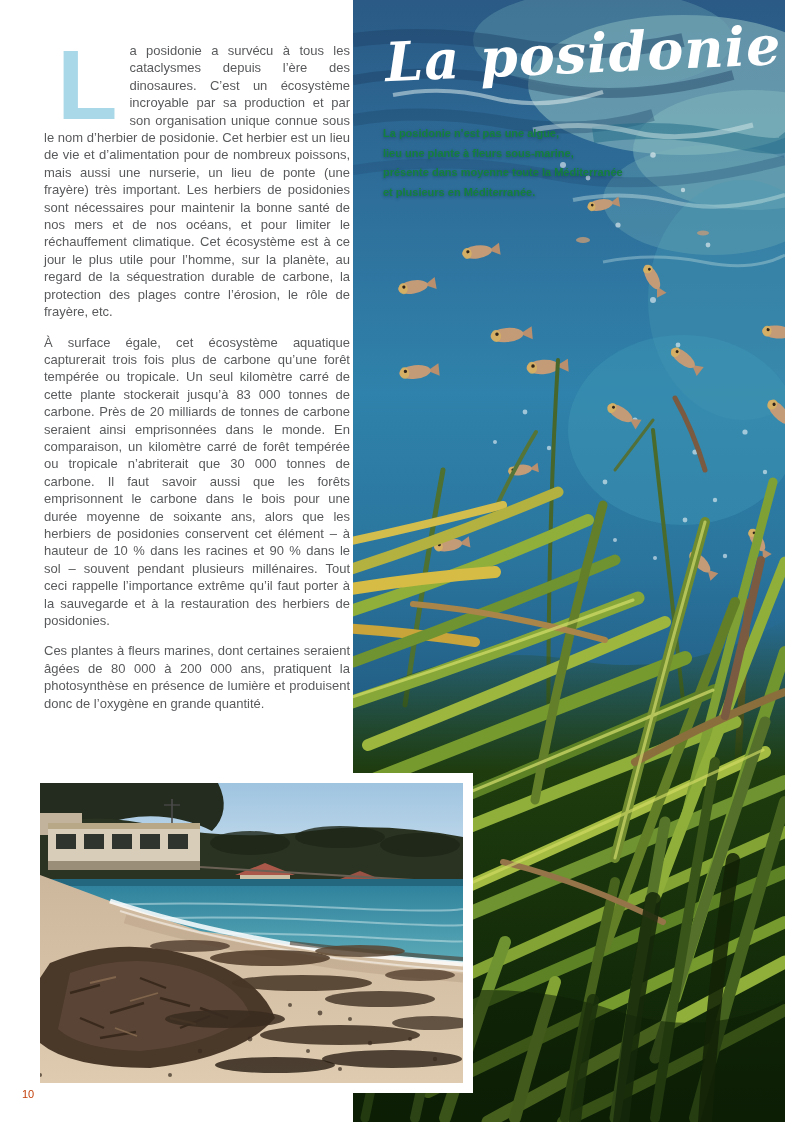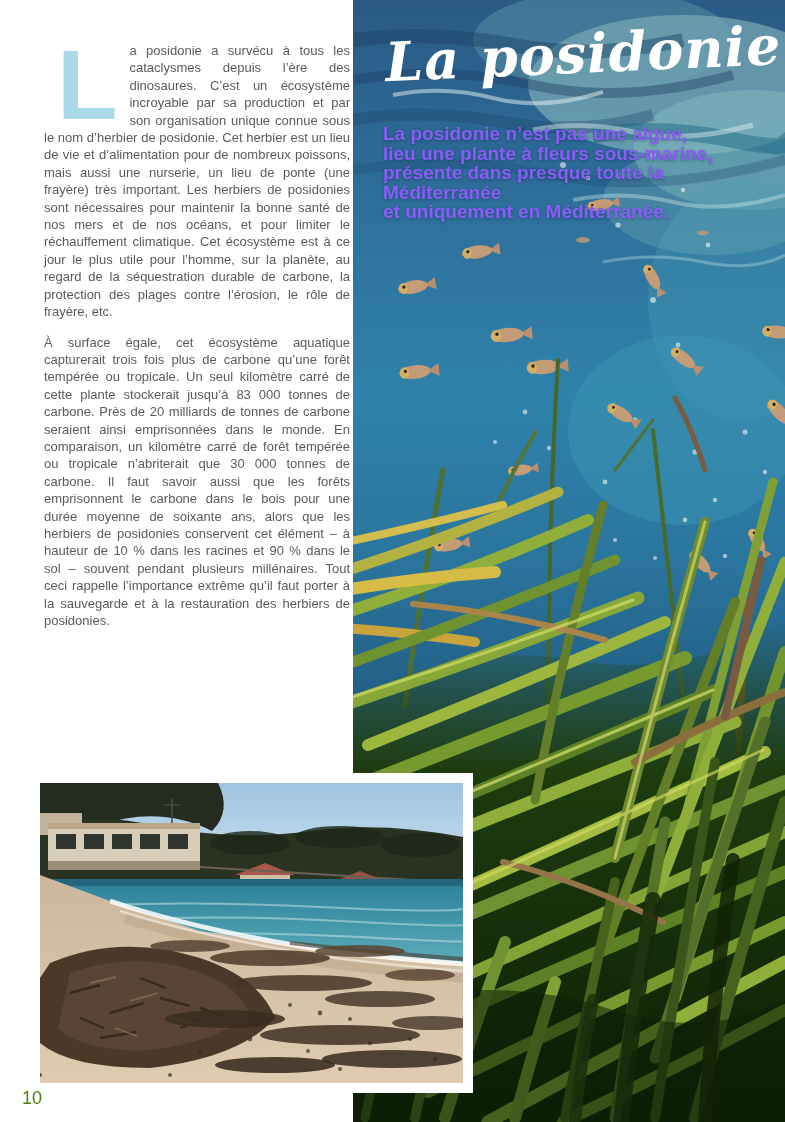--- a/index.html
+++ b/index.html
@@ -24,42 +24,43 @@
   }
   .hero svg{display:block;}
   .hero-title{
     position:absolute;left:32px;top:22px;width:380px;z-index:4;
     font-family:"DejaVu Serif",serif;font-style:italic;font-weight:bold;
     font-size:54px;color:#ffffff;transform:rotate(-2.5deg);
     letter-spacing:1px;white-space:nowrap;
   }
   .hero-intro{
     position:absolute;left:30px;top:124px;z-index:4;
-    color:#8b5cf6;font-weight:bold;font-size:19px;line-height:19.5px;
+    color:#15803d;font-weight:bold;font-size:11px;line-height:19.5px;
     text-shadow:0 1px 3px rgba(10,40,70,.45);
   }
   .hero-intro span{display:block;}
   
   .beach-frame{
     position:absolute;left:30px;top:773px;z-index:2;
     background:#ffffff;padding:10px;width:423px;height:300px;
   }
   .beach-frame svg{display:block;}
   
   .page-number{
     position:absolute;left:22px;top:1088px;z-index:3;
-    color:#4d7c0f;font-size:18px;
+    color:#c2410c;font-size:11px;
   }
 </style>
 </head>
 <body>
 
 <div class="article-col">
   <p><span class="dropcap">L</span><span>a posidonie a survécu à tous les cataclysmes depuis l’ère des dinosaures. C’est un écosystème incroyable par sa production et par son organisation unique connue sous le nom d’herbier de posidonie. Cet herbier est un lieu de vie et d’alimentation pour de nombreux poissons, mais aussi une nurserie, un lieu de ponte (une frayère) très important. Les herbiers de posidonies sont nécessaires pour maintenir la bonne santé de nos mers et de nos océans, et pour limiter le réchauffement climatique. Cet écosystème est à ce jour le plus utile pour l’homme, sur la planète, au regard de la séquestration durable de carbone, la protection des plages contre l’érosion, le rôle de frayère, etc.</span></p>
   <p>À surface égale, cet écosystème aquatique capturerait trois fois plus de carbone qu’une forêt tempérée ou tropicale. Un seul kilomètre carré de cette plante stockerait jusqu’à 83&nbsp;000 tonnes de carbone. Près de 20 milliards de tonnes de carbone seraient ainsi emprisonnées dans le monde. En comparaison, un kilomètre carré de forêt tempérée ou tropicale n’abriterait que 30&nbsp;000 tonnes de carbone. Il faut savoir aussi que les forêts emprisonnent le carbone dans le bois pour une durée moyenne de soixante ans, alors que les herbiers de posidonies conservent cet élément – à hauteur de 10&nbsp;% dans les racines et 90&nbsp;% dans le sol – souvent pendant plusieurs millénaires. Tout ceci rappelle l’importance extrême qu’il faut porter à la sauvegarde et à la restauration des herbiers de posidonies.</p>
+  <p>Ces plantes à fleurs marines, dont certaines seraient âgées de 80&nbsp;000 à 200&nbsp;000 ans, pratiquent la photosynthèse en présence de lumière et produisent donc de l’oxygène en grande quantité.</p>
 </div>
 
 <div class="hero">
   <svg width="432" height="1122" viewBox="0 0 432 1122" xmlns="http://www.w3.org/2000/svg">
     <defs>
       <linearGradient id="wtr" x1="0" y1="0" x2="0" y2="1">
         <stop offset="0" stop-color="#2a5a85"></stop>
         <stop offset=".18" stop-color="#2e6f9b"></stop>
         <stop offset=".35" stop-color="#2f82ab"></stop>
         <stop offset=".5" stop-color="#2a759e"></stop>
@@ -211,22 +212,22 @@
       <path d="M300,900 Q280,1010 268,1122" stroke="#16280a" stroke-width="16"></path>
       <path d="M380,860 Q360,990 352,1122" stroke="#122206" stroke-width="14"></path>
       <path d="M240,1000 Q228,1060 222,1122" stroke="#1b300c" stroke-width="12"></path>
     </g>
   </svg>
 
   <div class="hero-title">La posidonie</div>
   <div class="hero-intro">
     <span>La posidonie n’est pas une algue,</span>
     <span>lieu une plante à fleurs sous-marine,</span>
-    <span>présente dans presque toute la Méditerranée</span>
-    <span>et uniquement en Méditerranée.</span>
+    <span>présente dans moyenne toute la Méditerranée</span>
+    <span>et plusieurs en Méditerranée.</span>
   </div>
 </div>
 
 <div class="beach-frame">
   <svg width="423" height="300" viewBox="0 0 423 300" xmlns="http://www.w3.org/2000/svg">
     <defs>
       <linearGradient id="skyG" x1="0" y1="0" x2="0" y2="1">
         <stop offset="0" stop-color="#9fc4e0"></stop>
           <stop offset="1" stop-color="#d3e5f1"></stop>
       </linearGradient>

